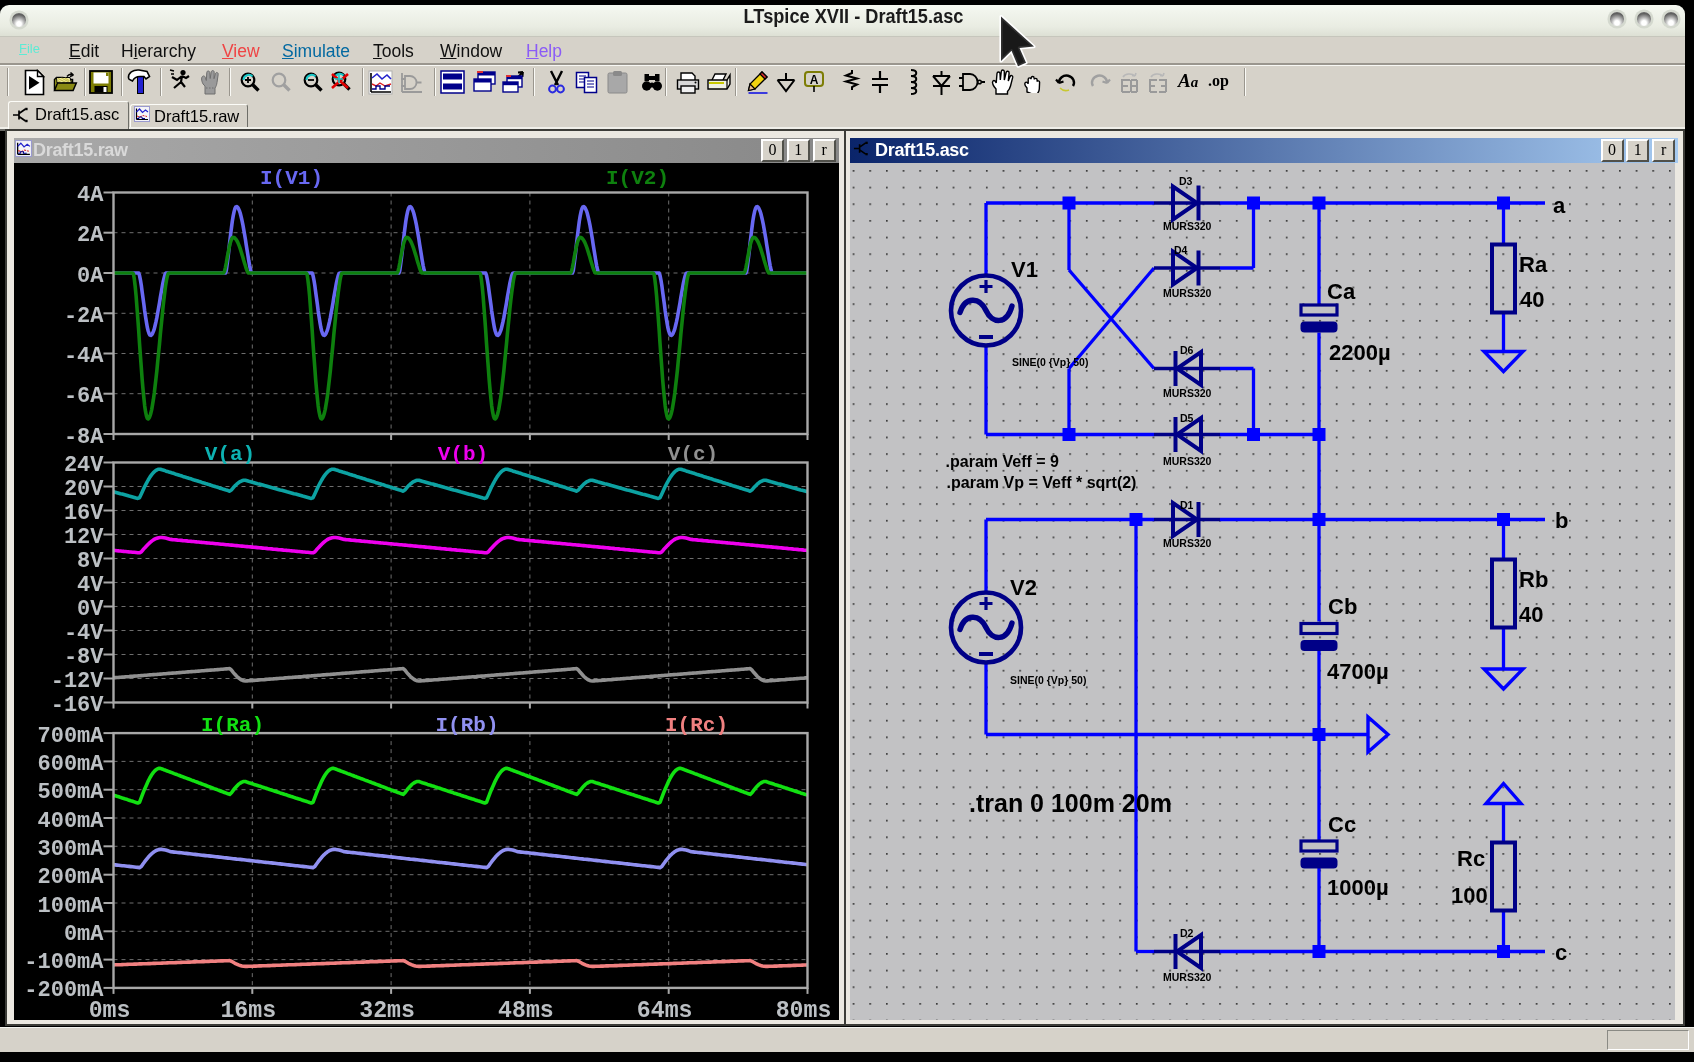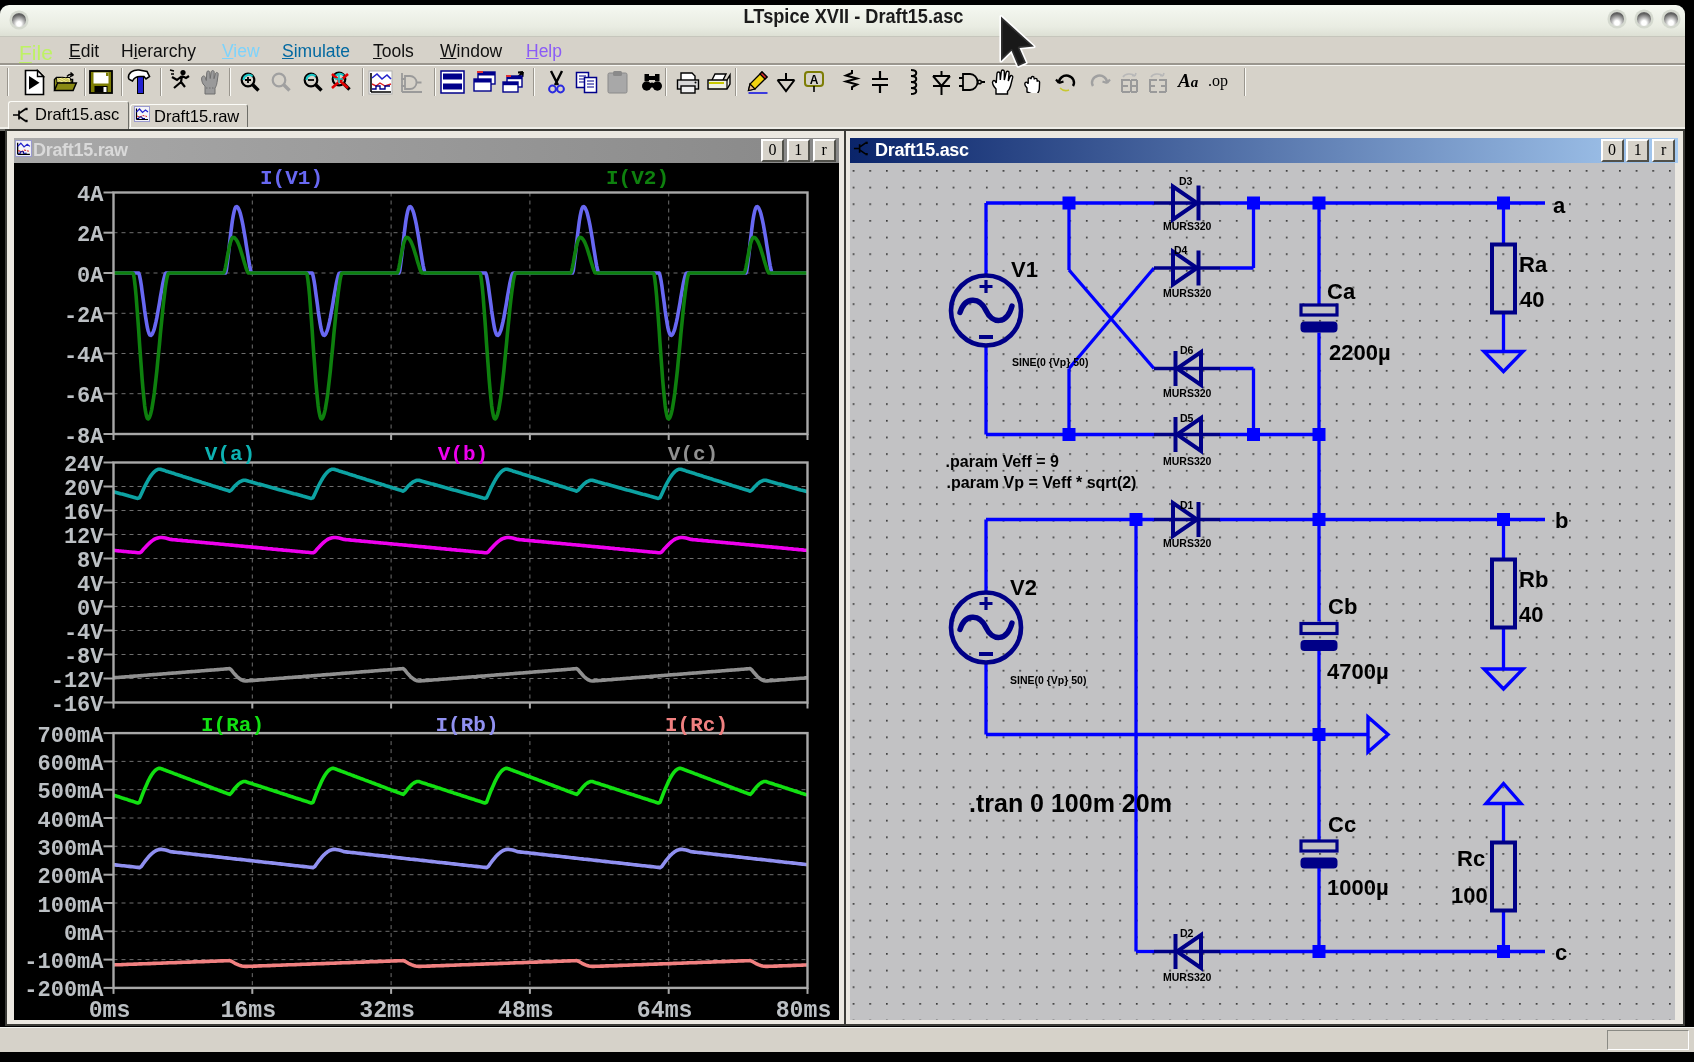--- a/index.html
+++ b/index.html
@@ -11,24 +11,24 @@
 <div class="abs" style="left:0;top:5px;width:1685px;height:32px;
  background:linear-gradient(#f5f8f1,#e9ece2 70%,#dde0d4);border-radius:9px 9px 0 0;
  border-bottom:1px solid #c6c6bc"></div>
 <div class="abs nw" style="left:11px;top:5px;width:1685px;text-align:center;
  font-size:19.5px;font-weight:bold;color:#1b1b1b;transform:scaleX(0.933)">LTspice XVII - Draft15.asc</div>
 <div class="abs" style="left:12.2px;top:13.2px;width:13.6px;height:13.6px;border-radius:50%;background:radial-gradient(circle at 50% 78%,#ffffff 18%,#b9b9b9 40%,#5e5e5e 72%,#8a8a8a 100%);box-shadow:0 0 0 2.5px rgba(210,214,204,0.9)"></div>
 <div class="abs" style="left:1610.2px;top:12.2px;width:13.6px;height:13.6px;border-radius:50%;background:radial-gradient(circle at 50% 78%,#ffffff 18%,#b9b9b9 40%,#5e5e5e 72%,#8a8a8a 100%);box-shadow:0 0 0 2.5px rgba(210,214,204,0.9)"></div>
 <div class="abs" style="left:1637.2px;top:12.2px;width:13.6px;height:13.6px;border-radius:50%;background:radial-gradient(circle at 50% 78%,#ffffff 18%,#b9b9b9 40%,#5e5e5e 72%,#8a8a8a 100%);box-shadow:0 0 0 2.5px rgba(210,214,204,0.9)"></div>
 <div class="abs" style="left:1664.2px;top:12.2px;width:13.6px;height:13.6px;border-radius:50%;background:radial-gradient(circle at 50% 78%,#ffffff 18%,#b9b9b9 40%,#5e5e5e 72%,#8a8a8a 100%);box-shadow:0 0 0 2.5px rgba(210,214,204,0.9)"></div>
 <div class="abs" style="left:0;top:37px;width:1685px;height:28px;background:#d6d2c9"></div>
-<div class="abs nw" style="left:19px;top:41px;font-size:21px;color:#bef264"><u>F</u>ile</div>
+<div class="abs nw" style="left:19px;top:41px;font-size:13px;color:#5eead4"><u>F</u>ile</div>
 <div class="abs nw" style="left:69px;top:41px;font-size:17.5px;color:#101010"><u>E</u>dit</div>
 <div class="abs nw" style="left:121px;top:41px;font-size:17.5px;color:#101010">H<u>i</u>erarchy</div>
-<div class="abs nw" style="left:222px;top:41px;font-size:17.5px;color:#7dd3fc"><u>V</u>iew</div>
+<div class="abs nw" style="left:222px;top:41px;font-size:17.5px;color:#ef4444"><u>V</u>iew</div>
 <div class="abs nw" style="left:282px;top:41px;font-size:17.5px;color:#0369a1"><u>S</u>imulate</div>
 <div class="abs nw" style="left:373px;top:41px;font-size:17.5px;color:#101010"><u>T</u>ools</div>
 <div class="abs nw" style="left:440px;top:41px;font-size:17.5px;color:#101010"><u>W</u>indow</div>
 <div class="abs nw" style="left:526px;top:41px;font-size:17.5px;color:#8b5cf6"><u>H</u>elp</div>
 <div class="abs" style="left:0;top:65px;width:1685px;height:35px;background:#d6d2c9;
  border-top:1px solid #f8f8f4;box-shadow:0 -2px 0 #9a968e"></div>
 <svg class="abs" style="left:24.0px;top:68.5px" width="21" height="27" viewBox="0 0 21 27">
       <path d="M1.5,1.5 h12 l6,6 v18 h-18 z" fill="#fff" stroke="#000" stroke-width="1.6"></path>
       <path d="M13.5,1.5 l6,6 h-6 z" fill="#fff" stroke="#000" stroke-width="1.4"></path>
       <path d="M5,7 v13.5 l10.5,-6.75 z" fill="#000"></path>
@@ -199,21 +199,21 @@
 <svg class="abs" style="left:1118.0px;top:70.5px" width="24" height="23" viewBox="0 0 24 23">
       <path d="M4,21 v-12 h8 M4,15 h6 M4,21 h8 M13,9 h6 M13,21 h6 M13,9 v12 M19,9 v12 M13,15 h6" stroke="#9a9a9a" stroke-width="2" fill="none"></path>
       <path d="M5,6 a7,5 0 0 1 12,-1 M17,5 l1,-3 M17,5 l-3,-0.5" stroke="#b8b8b8" stroke-width="1.6" fill="none"></path>
     </svg>
 <svg class="abs" style="left:1146.0px;top:70.5px" width="24" height="23" viewBox="0 0 24 23">
       <path d="M4,21 v-12 h7 M4,15 h5 M4,21 h7" stroke="#9a9a9a" stroke-width="2" fill="none"></path>
       <path d="M20,21 v-12 h-7 M20,15 h-5 M20,21 h-7" stroke="#9a9a9a" stroke-width="2" fill="none"></path>
       <path d="M5,6 a7,5 0 0 1 12,-1 M17,5 l1,-3 M17,5 l-3,-0.5" stroke="#b8b8b8" stroke-width="1.6" fill="none"></path>
     </svg>
 <div class="abs nw" style="left:1178px;top:70px;font-family:'Liberation Serif',serif;font-style:italic;font-weight:bold;font-size:19px;color:#000">A<span style="font-size:15px">a</span></div>
-<div class="abs nw" style="left:1208px;top:72px;font-family:'Liberation Serif',serif;font-weight:normal;font-size:16px;color:#000">.op</div>
+<div class="abs nw" style="left:1208px;top:72px;font-family:'Liberation Serif',serif;font-weight:bold;font-size:16px;color:#000">.op</div>
 <div class="abs" style="left:6.5px;top:68px;width:2px;height:28px;border-left:1px solid #9a968e;border-right:1px solid #fafaf6"></div>
 <div class="abs" style="left:84.0px;top:68px;width:2px;height:28px;border-left:1px solid #9a968e;border-right:1px solid #fafaf6"></div>
 <div class="abs" style="left:121.0px;top:68px;width:2px;height:28px;border-left:1px solid #9a968e;border-right:1px solid #fafaf6"></div>
 <div class="abs" style="left:160.0px;top:68px;width:2px;height:28px;border-left:1px solid #9a968e;border-right:1px solid #fafaf6"></div>
 <div class="abs" style="left:229.0px;top:68px;width:2px;height:28px;border-left:1px solid #9a968e;border-right:1px solid #fafaf6"></div>
 <div class="abs" style="left:362.0px;top:68px;width:2px;height:28px;border-left:1px solid #9a968e;border-right:1px solid #fafaf6"></div>
 <div class="abs" style="left:434.0px;top:68px;width:2px;height:28px;border-left:1px solid #9a968e;border-right:1px solid #fafaf6"></div>
 <div class="abs" style="left:533.0px;top:68px;width:2px;height:28px;border-left:1px solid #9a968e;border-right:1px solid #fafaf6"></div>
 <div class="abs" style="left:665.0px;top:68px;width:2px;height:28px;border-left:1px solid #9a968e;border-right:1px solid #fafaf6"></div>
 <div class="abs" style="left:735.0px;top:68px;width:2px;height:28px;border-left:1px solid #9a968e;border-right:1px solid #fafaf6"></div>

